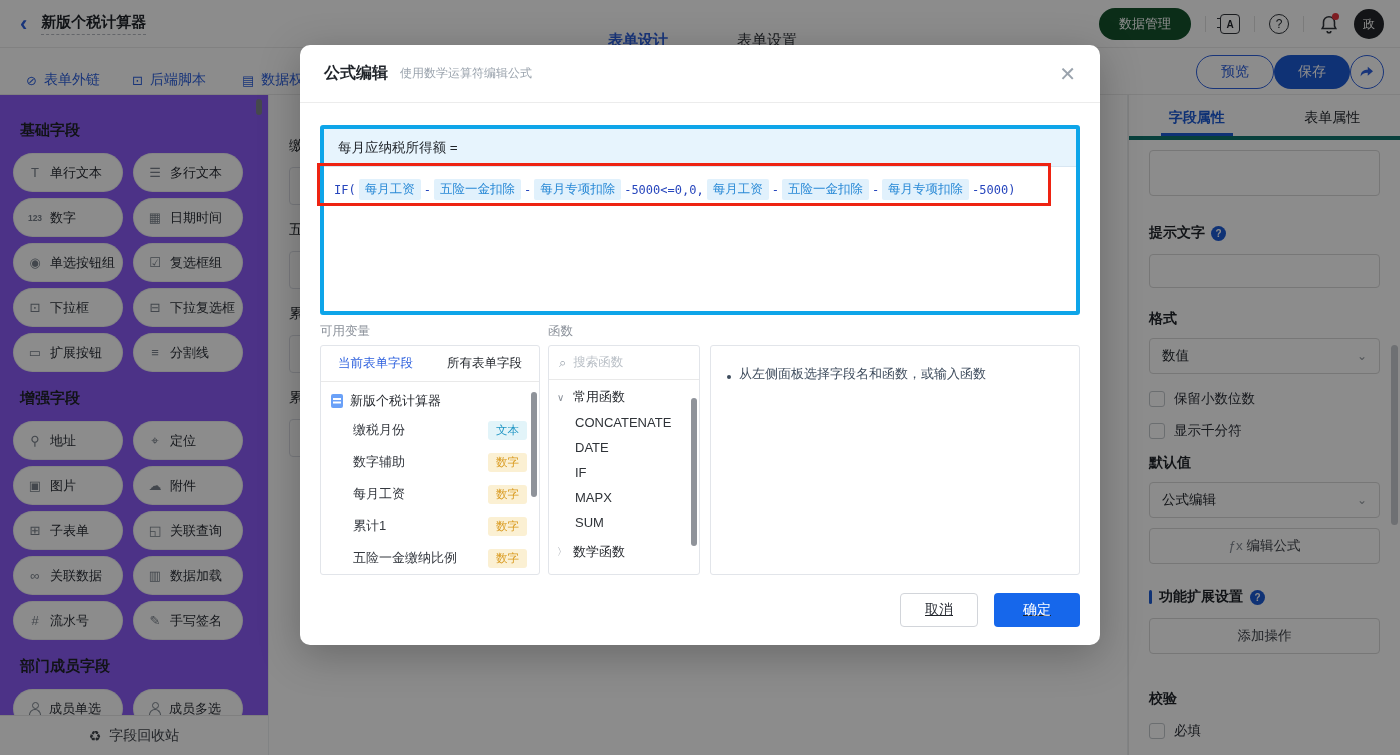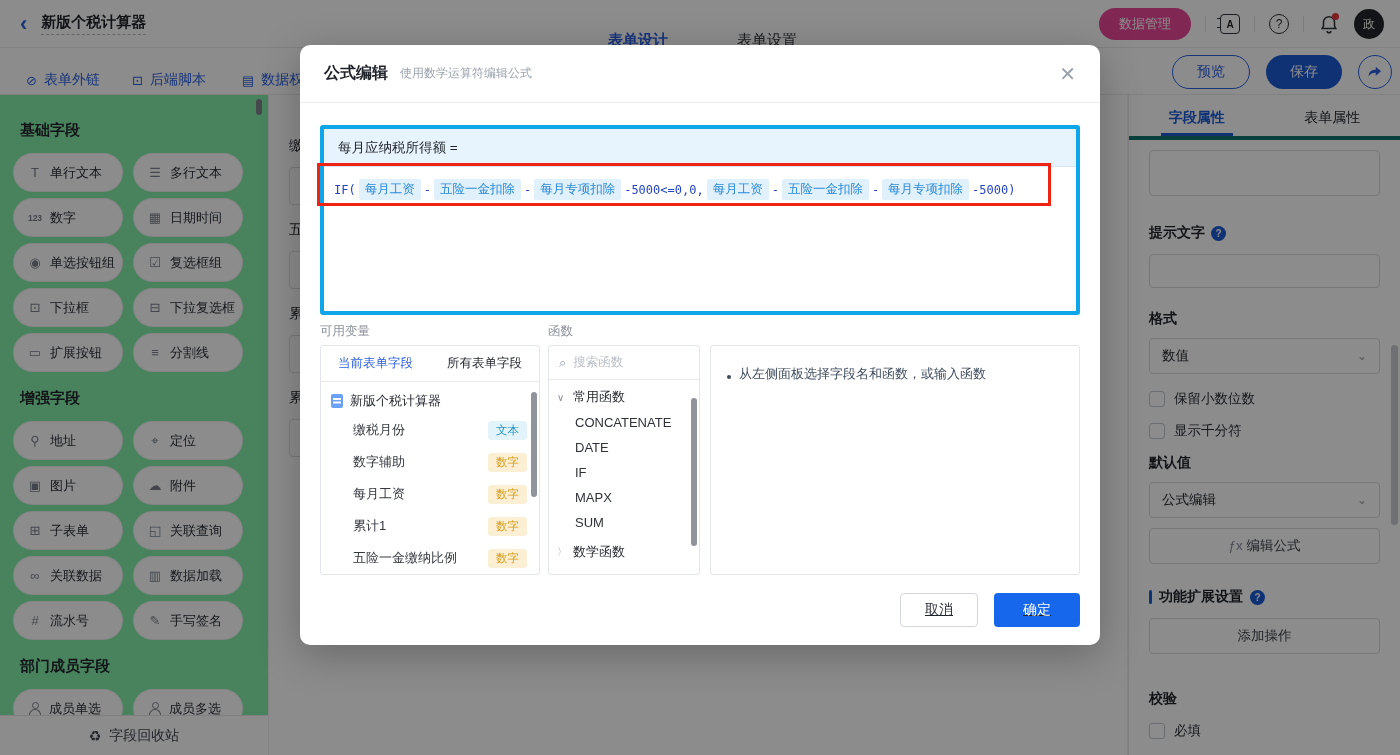--- a/index.html
+++ b/index.html
@@ -7,40 +7,40 @@
   body { font-family:"Liberation Sans","DejaVu Sans",sans-serif; color:#1f2329; background:#fff; position:relative; }
 
   
   .topbar { position:absolute; left:0; top:0; width:1400px; height:48px; background:#fff; border-bottom:1px solid #ececec; display:flex; align-items:center; }
   .back { color:#2e61de; font-size:22px; font-weight:bold; margin-left:20px; line-height:1; cursor:pointer; }
   .app-title { font-size:15px; font-weight:700; margin-left:14px; padding-bottom:2px; border-bottom:1px dashed #b6bac1; }
   .top-tab { position:absolute; top:16px; height:48px; line-height:48px; font-size:15px; }
   .top-tab.active { color:#2e61de; font-weight:600; }
   .top-tab.idle { color:#30343a; }
   .top-right { position:absolute; right:16px; top:0; height:48px; display:flex; align-items:center; gap:14px; }
-  .pill-green { background:#ec4899; color:#fff; font-size:13px; padding:7px 20px; border-radius:16px; cursor:pointer; }
+  .pill-green { background:#14532d; color:#fff; font-size:13px; padding:7px 20px; border-radius:16px; cursor:pointer; }
   .vdiv { width:1px; height:16px; background:#e0e0e0; }
   .icn-contacts { width:20px; height:20px; border:1.7px solid #30343a; border-radius:4px; position:relative; font-size:10px; font-weight:700; display:flex; align-items:center; justify-content:center; }
   .icn-contacts::before { content:""; position:absolute; left:-4px; top:3px; width:3px; height:2px; border-top:1.7px solid #30343a; border-bottom:1.7px solid #30343a; height:8px; }
   .icn-help { width:20px; height:20px; border:1.7px solid #30343a; border-radius:50%; font-size:12px; display:flex; align-items:center; justify-content:center; }
   .icn-bell { position:relative; width:22px; height:22px; }
   .icn-bell .dot { position:absolute; right:1px; top:0; width:7px; height:7px; background:#e5353e; border-radius:50%; }
   .avatar { width:30px; height:30px; border-radius:50%; background:#23262b; color:#fff; font-size:12px; display:flex; align-items:center; justify-content:center; cursor:pointer; }
 
   
   .toolbar { position:absolute; left:0; top:48px; width:1400px; height:47px; background:#fff; border-bottom:1px solid #ececec; display:flex; align-items:center; }
   .tb-item { display:flex; align-items:center; gap:7px; color:#2e61de; font-size:14px; position:absolute; cursor:pointer; }
   .tb-icon { font-size:13px; }
-  .actions { position:absolute; right:8px; top:55px; display:flex; align-items:center; gap:16px; }
+  .actions { position:absolute; right:16px; top:55px; display:flex; align-items:center; }
   .btn-outline { border:1px solid #2e61de; color:#2e61de; background:#fff; font-size:14px; border-radius:17px; padding:7px 24px; cursor:pointer; }
   .btn-primary-pill { border:none; background:#1d5bd6; color:#fff; font-size:14px; border-radius:17px; padding:8px 24px; cursor:pointer; }
   .btn-share { width:34px; height:34px; border-radius:50%; border:1px solid #2e61de; background:#fff; display:flex; align-items:center; justify-content:center; cursor:pointer; }
 
   
-  .sidebar { position:absolute; left:0; top:95px; width:268px; height:620px; background:#86efac; overflow:hidden; padding:16px 0 0 14px; }
+  .sidebar { position:absolute; left:0; top:95px; width:268px; height:620px; background:#8b5cf6; overflow:hidden; padding:16px 0 0 14px; }
   .sb-group-title { font-size:15px; font-weight:700; margin:10px 0 14px 6px; }
   .sb-grid { display:grid; grid-template-columns:108px 108px; gap:8px 12px; margin-bottom:18px; }
   .sb-btn { height:37px; background:#fff; border-radius:19px; display:flex; align-items:center; gap:7px; padding-left:13px; font-size:13px; color:#2a2e36; cursor:pointer; box-shadow:0 0 0 1px #f0f1f3; }
   .sb-ic { color:#7a828c; font-size:13px; width:16px; text-align:center; flex:none; }
   .sb-ic.num { font-size:8.5px; font-weight:700; letter-spacing:0; }
   .icon-person { position:relative; width:14px; height:13px; display:inline-block; flex:none; margin-left:1px; }
   .icon-person::before { content:""; position:absolute; top:0; left:4px; width:5px; height:5px; border:1.5px solid #7a828c; border-radius:50%; }
   .icon-person::after { content:""; position:absolute; bottom:0; left:1px; width:10px; height:5px; border:1.5px solid #7a828c; border-bottom:none; border-radius:6px 6px 0 0; }
   .sb-scroll { position:absolute; right:6px; top:4px; width:6px; height:16px; border-radius:3px; background:#80858c; }
   .recycle-bar { position:absolute; left:0; top:715px; width:268px; height:40px; background:#fff; border-top:1px solid #e8e8e8; display:flex; align-items:center; justify-content:center; gap:8px; font-size:14px; color:#41454c; cursor:pointer; }

